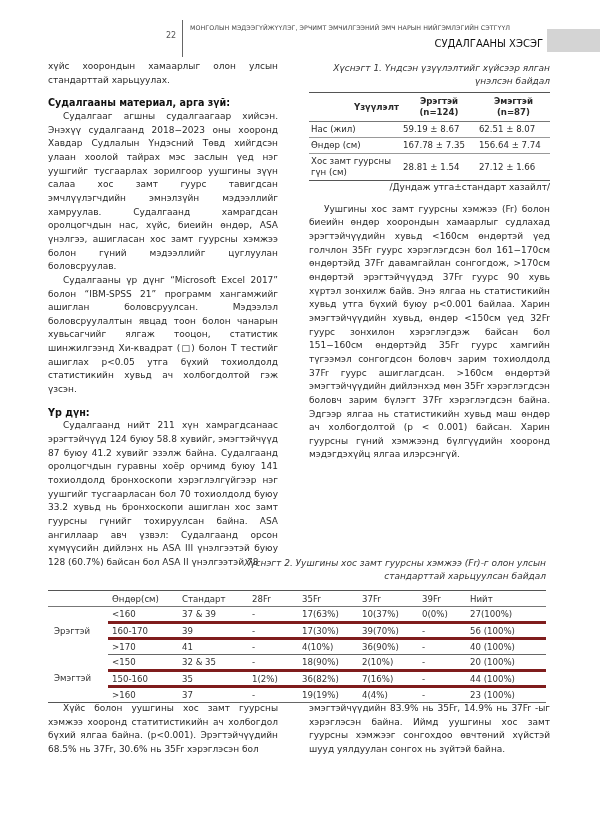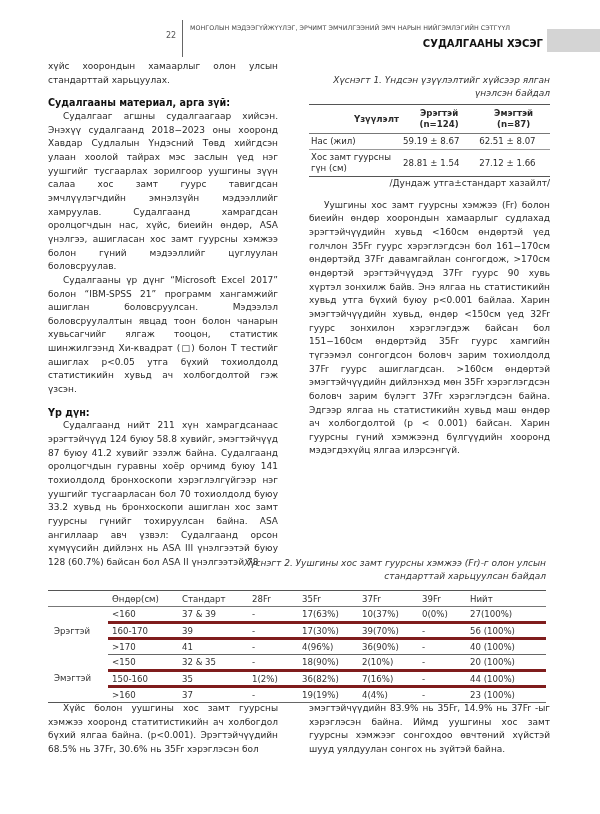--- a/index.html
+++ b/index.html
@@ -2,21 +2,21 @@
 <html><head>
   <meta charset="utf-8">
   <style>
     * { box-sizing: border-box; margin: 0; padding: 0; }
     html, body { width: 600px; height: 814px; background: #fff; }
     body { position: relative; font-family: "DejaVu Sans", sans-serif; color: #2a2a2a; overflow: hidden; }
 
     .hdr-page { position: absolute; left: 166px; top: 31px; font-size: 8px; color: #555; }
     .hdr-rule { position: absolute; left: 182px; top: 20px; width: 1px; height: 37px; background: #666; }
     .hdr-journal { position: absolute; left: 190px; top: 24px; font-size: 6.3px; color: #444; letter-spacing: 0.05px; white-space: nowrap; }
-    .hdr-section { position: absolute; right: 57px; top: 38px; font-size: 10px; font-weight: bold; color: #111; white-space: nowrap; }
+    .hdr-section { position: absolute; right: 57px; top: 38px; font-size: 10px; font-weight: normal; color: #111; white-space: nowrap; }
     .hdr-bar { position: absolute; left: 547px; top: 29px; width: 53px; height: 23px; background: #d4d4d4; }
 
     .col { position: absolute; font-size: 9px; line-height: 13.65px; text-align: justify; }
     .col-left { left: 48px; top: 60px; width: 230px; }
     .col-right { left: 309px; top: 60px; width: 241px; }
     .col p { margin: 0; }
     .indent { text-indent: 15px; }
     .sec-title { font-weight: bold; font-size: 9.6px; margin-top: 4px !important; color: #111; text-align: left; }
     .gap { height: 5px; }
 
@@ -53,34 +53,39 @@
   <div class="gap"></div>
   <p class="sec-title">Судалгааны материал, арга зүй:</p>
   <p class="indent">Судалгааг агшны судалгаагаар хийсэн. Энэхүү судалгаанд 2018−2023 оны хооронд Хавдар Судлалын Үндэсний Төвд хийгдсэн улаан хоолой тайрах мэс заслын үед нэг уушгийг тусгаарлах зорилгоор уушгины зүүн салаа хос замт гуурс тавигдсан эмчлүүлэгчдийн эмнэлзүйн мэдээллийг хамруулав. Судалгаанд хамрагдсан оролцогчдын нас, хүйс, биеийн өндөр, ASA үнэлгээ, ашигласан хос замт гуурсны хэмжээ болон гүний мэдээллийг цуглуулан боловсруулав.</p>
   <p class="indent">Судалгааны үр дүнг “Microsoft Excel 2017” болон “IBM-SPSS 21” программ хангамжийг ашиглан боловсруулсан. Мэдээлэл боловсруулалтын явцад тоон болон чанарын хувьсагчийг ялгаж тооцон, статистик шинжилгээнд Хи-квадрат (□) болон T тестийг ашиглах p&lt;0.05 утга бүхий тохиолдолд статистикийн хувьд ач холбогдолтой гэж үзсэн.</p>
   <div class="gap"></div>
   <p class="sec-title">Үр дүн:</p>
   <p class="indent">Судалгаанд нийт 211 хүн хамрагдсанаас эрэгтэйчүүд 124 буюу 58.8 хувийг, эмэгтэйчүүд 87 буюу 41.2 хувийг эзэлж байна. Судалгаанд оролцогчдын гуравны хоёр орчимд буюу 141 тохиолдолд бронхоскопи хэрэглэлгүйгээр нэг уушгийг тусгаарласан бол 70 тохиолдолд буюу 33.2 хувьд нь бронхоскопи ашиглан хос замт гуурсны гүнийг тохируулсан байна. ASA ангиллаар авч үзвэл: Судалгаанд орсон хүмүүсийн дийлэнх нь ASA III үнэлгээтэй буюу 128 (60.7%) байсан бол ASA II үнэлгээтэй 78</p>
 </div>
 
 <div class="col col-right">
-  <p class="cap" style="margin-top:14px;">Хүснэгт 1. Үндсэн үзүүлэлтийг хүйсээр ялган үнэлсэн байдал</p>
+  <p class="cap" style="margin-top:2px;">Хүснэгт 1. Үндсэн үзүүлэлтийг хүйсээр ялган үнэлсэн байдал</p>
   <table class="t1">
     <thead>
       <tr>
         <th class="lft">Үзүүлэлт</th>
         <th>Эрэгтэй (n=124)</th>
         <th>Эмэгтэй (n=87)</th>
       </tr>
     </thead>
     <tbody>
       <tr>
         <td class="lft">Нас (жил)</td>
         <td>59.19 ± 8.67</td>
         <td>62.51 ± 8.07</td>
+      </tr>
+      <tr>
+        <td class="lft">Өндөр (см)</td>
+        <td>167.78 ± 7.35</td>
+        <td>156.64 ± 7.74</td>
       </tr>
       <tr>
         <td class="lft" style="width:92px;">Хос замт гуурсны гүн (см)</td>
         <td>28.81 ± 1.54</td>
         <td>27.12 ± 1.66</td>
       </tr>
     </tbody>
   </table>
   <p class="t1-note">/Дундаж утга±стандарт хазайлт/</p>
   <div class="gap" style="height:8px;"></div>
@@ -117,21 +122,21 @@
     <td>-</td>
     <td>17(30%)</td>
     <td>39(70%)</td>
     <td>-</td>
     <td>56 (100%)</td>
   </tr>
   <tr class="grp-end">
     <td>&gt;170</td>
     <td>41</td>
     <td>-</td>
-    <td>4(96%)</td>
+    <td>4(10%)</td>
     <td>36(90%)</td>
     <td>-</td>
     <td>40 (100%)</td>
   </tr>
 
   <tr>
     <td class="sex" rowspan="3" style="border-bottom:1.4px solid #555;">Эмэгтэй</td>
     <td>&lt;150</td>
     <td>32 &amp; 35</td>
     <td>-</td>

